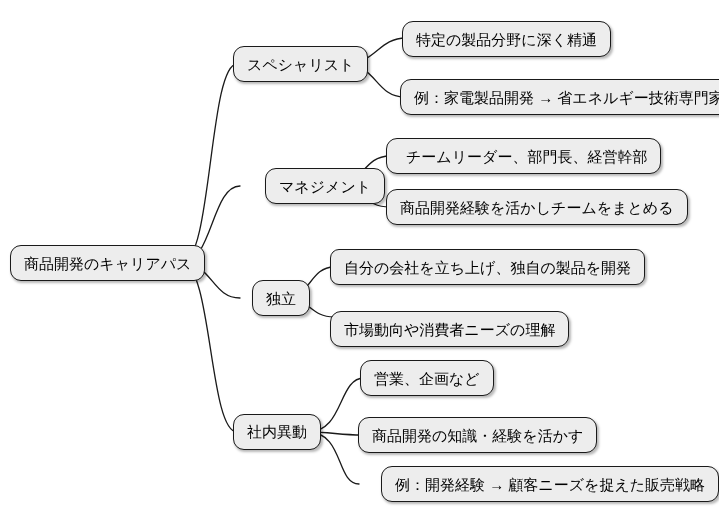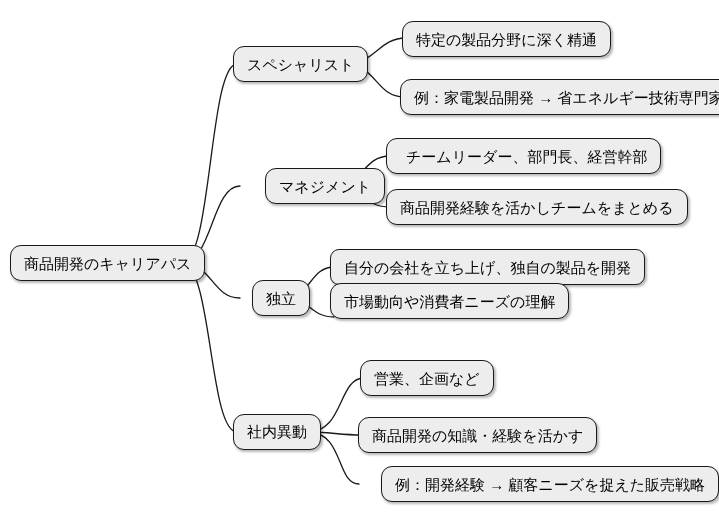--- a/index.html
+++ b/index.html
@@ -79,19 +79,19 @@
   <div class="node" style="left:252px; top:280px;">独立</div>
   <div class="node" style="left:233px; top:414px;font-family:Liberation Serif, serif;">社内異動</div>
 
   <div class="node" style="left:402px; top:21px;">特定の製品分野に深く精通</div>
   <div class="node" style="left:400px; top:79px;">例：家電製品開発 → 省エネルギー技術専門家</div>
 
   <div class="node" style="left:386px; top:138px;padding-left:19px;">チームリーダー、部門長、経営幹部</div>
   <div class="node" style="left:386px; top:189px;">商品開発経験を活かしチームをまとめる</div>
 
   <div class="node" style="left:330px; top:249px;border-radius:9px;">自分の会社を立ち上げ、独自の製品を開発</div>
-  <div class="node" style="left:330px; top:283px;text-align:right;">市場動向や消費者ニーズの理解</div>
+  <div class="node" style="left:330px; top:311px;text-align:right;">市場動向や消費者ニーズの理解</div>
 
   <div class="node" style="left:360px; top:360px;">営業、企画など</div>
   <div class="node" style="left:358px; top:417px;">商品開発の知識・経験を活かす</div>
   <div class="node" style="left:355px; top:466px;margin-left:26px;">例：開発経験 → 顧客ニーズを捉えた販売戦略</div>
 
 </div>
 
 </body></html>

